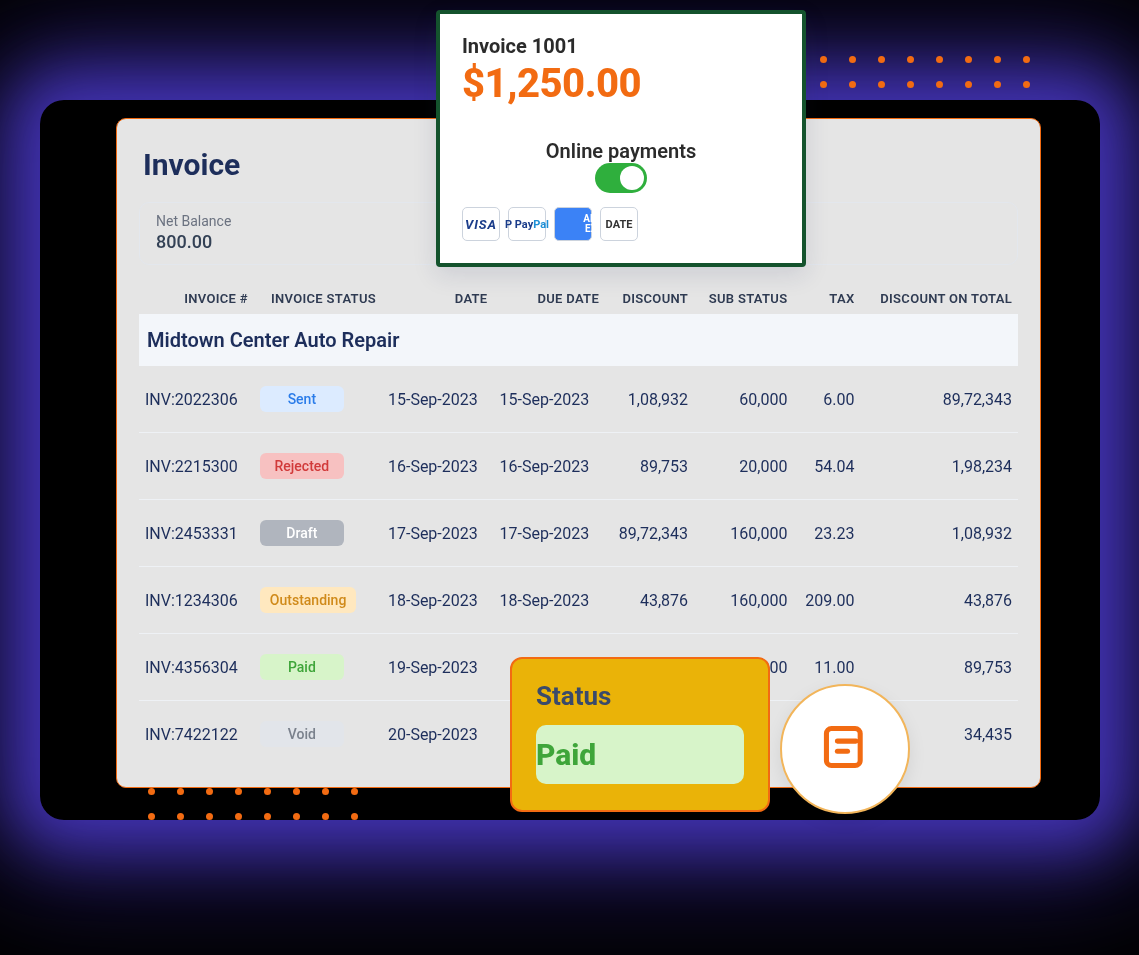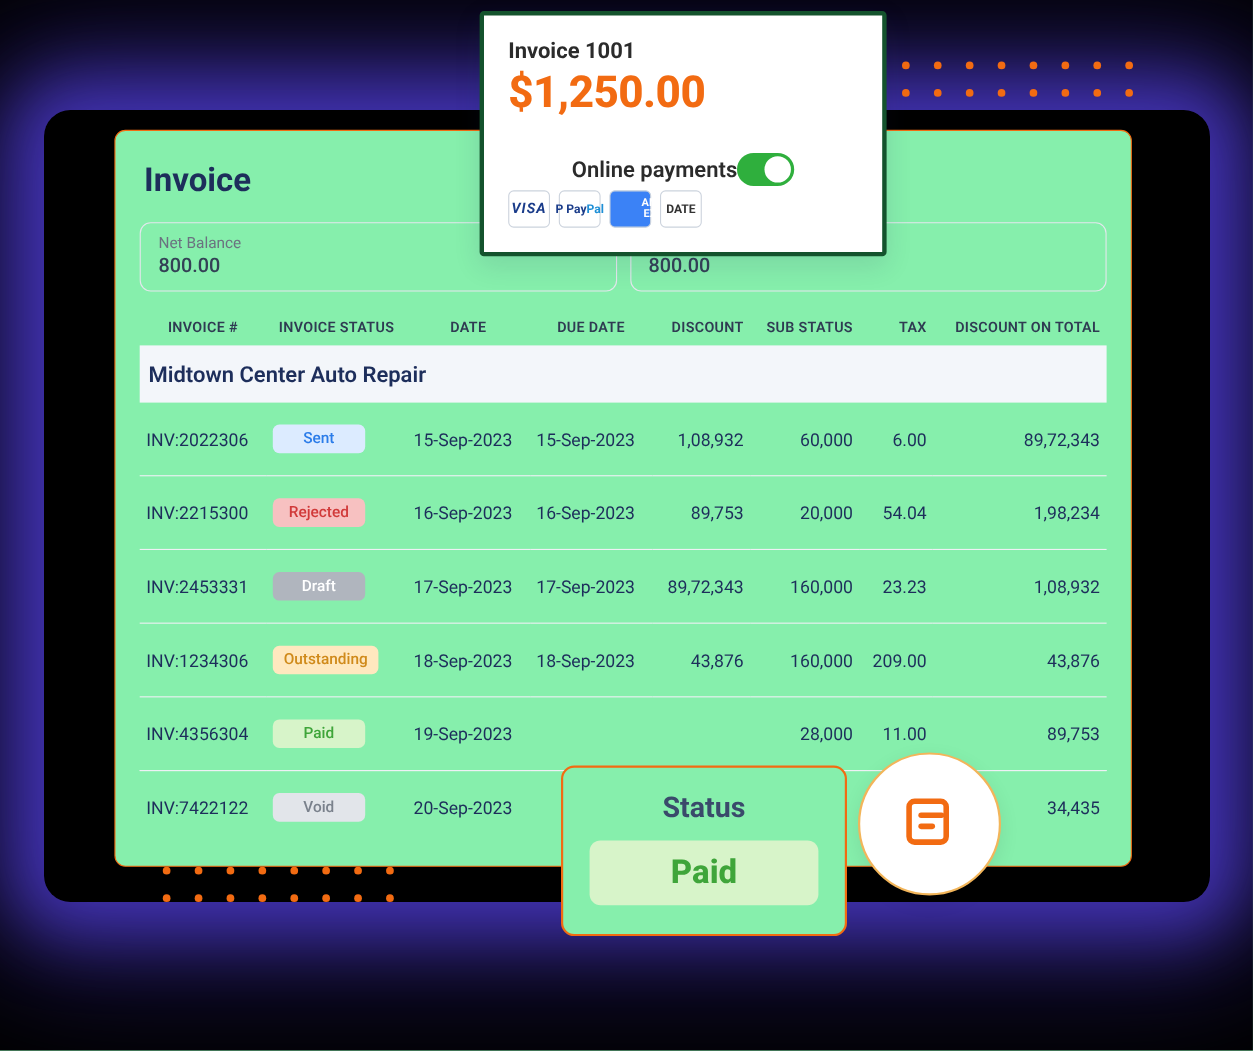--- a/index.html
+++ b/index.html
@@ -17,23 +17,23 @@
     left: 40px;
     width: 1060px;
     height: 720px;
     border-radius: 24px;
     box-shadow: 0 0 60px 30px rgba(95,72,255,0.55), 0 0 120px 60px rgba(95,72,255,0.35);
     z-index: 0;
   }
   .main-card {
     position: absolute;
     top: 118px;
-    left: 104px;
+    left: 116px;
     width: 925px;
-    background: #86efac;
+    background: #e5e5e5;
     border: 1px solid #F26B12;
     border-radius: 10px;
     padding: 28px 22px 20px 22px;
     z-index: 2;
   }
   .page-title {
     font-size: 30px;
     font-weight: 700;
     color: #1D2E5B;
     margin-bottom: 20px;
@@ -58,21 +58,21 @@
   .summary-value {
     font-size: 18px;
     color: #334155;
     font-weight: 500;
   }
   table.invoices {
     width: 100%;
     border-collapse: collapse;
   }
   table.invoices th {
-    text-align: center;
+    text-align: right;
     font-size: 13px;
     font-weight: 600;
     color: #2F3B52;
     padding: 8px 6px 8px 6px;
     letter-spacing: 0.3px;
   }
   table.invoices th.right, table.invoices td.right { text-align: right; }
   table.invoices th:last-child { padding-right: 6px; }
   .group-row td {
     background: #F3F6FA;
@@ -125,23 +125,24 @@
   }
   .invoice-popup-amount {
     font-size: 40px;
     font-weight: 800;
     color: #F26B12;
     margin-bottom: 32px;
     letter-spacing: -0.5px;
   }
   .online-row {
     display:flex;
-    justify-content: center;
+    justify-content: flex-end;
     align-items:center;
-    margin-bottom: 4px;
+    margin-bottom: 14px;
+    flex-direction: column;
   }
   .online-label {
     font-size: 20px;
     font-weight: 600;
     color:#2B2B2B;
   }
   .toggle {
     width: 52px;
     height: 30px;
     background:#2FAF3D;
@@ -166,29 +167,29 @@
   }
   .pm-visa { color:#1A3C8A; font-size:13px; letter-spacing:1px; font-style:italic; }
   .pm-paypal { color:#184E8A; font-size:11px; }
   .pm-paypal .p1{color:#1A3C8A;} .pm-paypal .p2{color:#1E8FD6;}
   .pm-amex { background:#3b82f6; color:#fff; font-size:10px; line-height:10px; text-align:center;padding-left:36px; }
   .pm-bank { color:#333; font-size:11px; }
 
   
   .status-popup {
     position: absolute;
-    top: 696px;
+    top: 657px;
     left: 510px;
     width: 260px;
-    background:#86efac;
+    background:#eab308;
     border: 2px solid #F26B12;
     border-radius: 12px;
     padding: 22px 24px 26px 24px;
     z-index:6;
-    text-align:center;
+    text-align:left;
   }
   .status-popup-title {
     font-size: 26px;
     font-weight: 700;
     color:#3A4A6B;
     margin-bottom: 14px;
   }
   .status-popup-pill {
     background:#D7F4C9;
     border-radius:10px;

